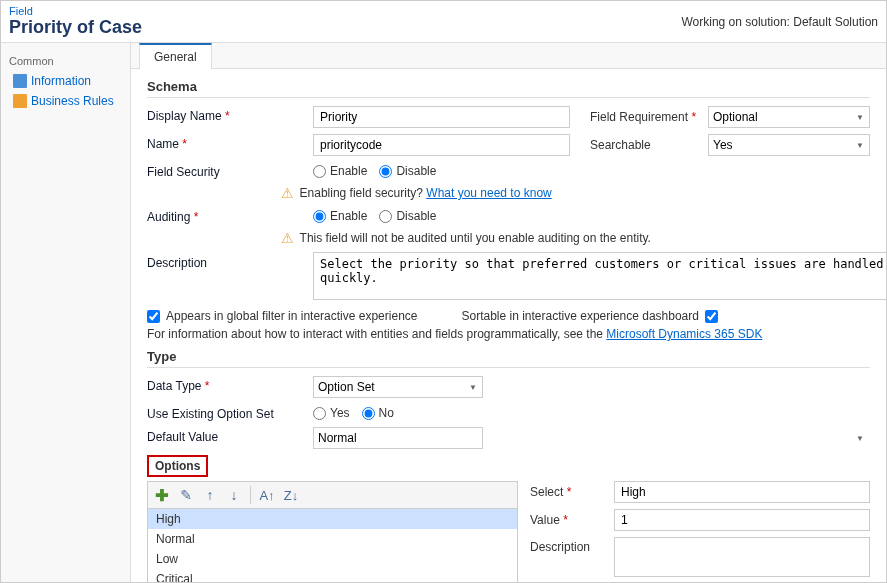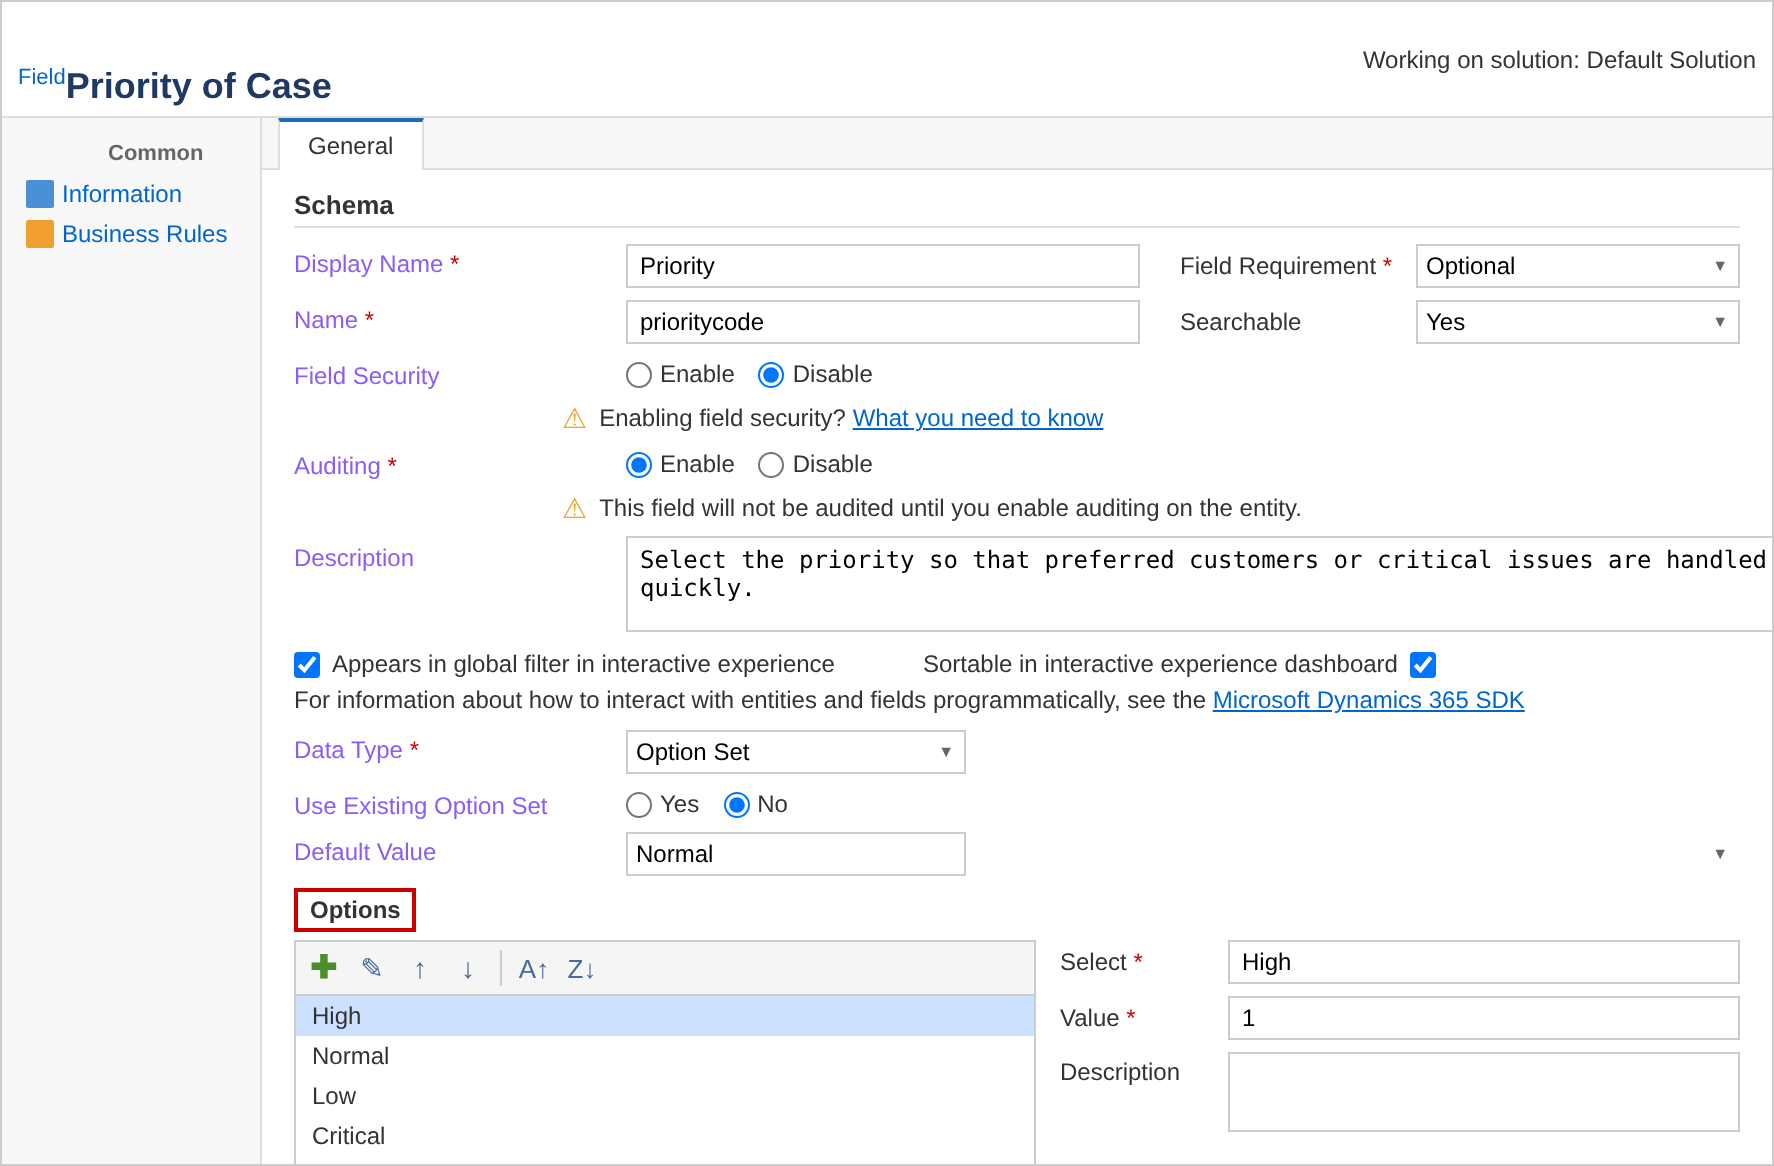--- a/index.html
+++ b/index.html
@@ -11,39 +11,39 @@
     .top-bar { background: #fff; border-bottom: 1px solid #ddd; padding: 4px 8px 4px 8px; display: flex; align-items: center; justify-content: space-between; min-height: 36px; }
     .top-bar-left { display: flex; align-items: center; gap: 6px; }
     .breadcrumb-field { color: #0066cc; font-size: 11px; }
     .page-title-text { font-size: 18px; font-weight: bold; color: #1f3864; }
 
     
     .main-layout { display: flex; flex: 1; overflow: hidden; }
     
     
     .sidebar { width: 130px; background: #f8f8f8; border-right: 1px solid #ddd; padding: 8px 0; }
-    .sidebar-section { padding: 4px 8px; font-weight: bold; font-size: 11px; color: #666; margin-left: 45px; }
+    .sidebar-section { padding: 4px 8px; font-weight: normal; font-size: 11px; color: #666; }
     .sidebar-item { display: flex; align-items: center; gap: 4px; padding: 3px 12px; cursor: pointer; font-size: 12px; color: #0066cc; }
     .info-icon { background: #4a90d9; width: 14px; height: 14px; border-radius: 1px; display: inline-block; position: relative; }
     .rules-icon { background: #f0a030; width: 14px; height: 14px; border-radius: 1px; display: inline-block; }
 
     
     .content-area { flex: 1; overflow-y: auto; padding: 0; background: #fff; }
     
     
     .tab-bar { background: #f8f8f8; border-bottom: 1px solid #ddd; padding: 0 8px; display: flex; }
     .tab { padding: 5px 14px; font-size: 12px; cursor: pointer; border: 1px solid transparent; border-bottom: none; margin-bottom: -1px; background: #fff; border-top: 1px solid #ddd; border-left: 1px solid #ddd; border-right: 1px solid #ddd; }
     .tab.active { background: #fff; border-top: 2px solid #1e6bb8; }
 
     
     .form-content { padding: 10px 16px; }
     .section-header { font-weight: bold; font-size: 13px; color: #333; margin-bottom: 8px; border-bottom: 1px solid #ddd; padding-bottom: 3px; }
     
     .form-row { display: flex; align-items: flex-start; margin-bottom: 6px; gap: 4px; }
-    .form-label { width: 130px; min-width: 130px; font-size: 12px; color: #8b5cf6; padding-top: 3px; }
+    .form-label { width: 130px; min-width: 130px; font-size: 12px; color: #0f172a; padding-top: 3px; }
     .form-label.required::after { content: ' *'; color: #cc0000; }
     .form-value { flex: 1; margin-left: 32px; }
     
     .text-input { width: 100%; height: 22px; border: 1px solid #ccc; padding: 2px 6px; font-size: 12px; }
     
     .dropdown { width: 100%; height: 22px; border: 1px solid #ccc; padding: 2px 4px; font-size: 12px; background: #fff; appearance: none; -webkit-appearance: none; position: relative; }
     .dropdown-wrapper { position: relative; display: inline-block; width: 100%; }
     .dropdown-wrapper::after { content: '▼'; position: absolute; right: 6px; top: 50%; transform: translateY(-50%); font-size: 8px; color: #666; pointer-events: none; }
     
     .radio-group { display: flex; align-items: center; gap: 12px; padding-top: 2px; }
@@ -95,21 +95,21 @@
     
     .full-width-dropdown { width: 100%; }
   </style>
 </head>
 <body>
 
 <div class="app-container">
 
   <div class="top-bar">
     <div class="top-bar-left">
-      <div style="display:flex;justify-content:center;margin-top:28px;">
+      <div style="display:flex;flex-direction:column;justify-content:center;">
         <span class="breadcrumb-field" style="font-size:11px;color:#0066cc;cursor:pointer;">Field</span>
         <span class="page-title-text">Priority of Case</span>
       </div>
     </div>
     <div>
       <span>Working on solution: Default Solution</span>
     </div>
   </div>
 
   <div class="main-layout">
@@ -241,20 +241,21 @@
             <span style="font-size:12px;">Sortable in interactive experience dashboard</span>
             <input type="checkbox" checked="" style="">
           </div>
         </div>
 
         <div class="prog-info">
           <span>For information about how to interact with entities and fields programmatically, see the</span>
           <a href="#">Microsoft Dynamics 365 SDK</a>
         </div>
 
+        <div class="section-header">Type</div>
         <div style="display:flex;gap:8px;flex-wrap:wrap;">
           <div class="form-row" style="width:310px;">
             <div class="form-label required">Data Type</div>
             <div class="form-value">
               <div class="dropdown-wrapper">
                 <select class="dropdown" style="width:170px;">
                   <option>Option Set</option>
                 </select>
               </div>
             </div>

